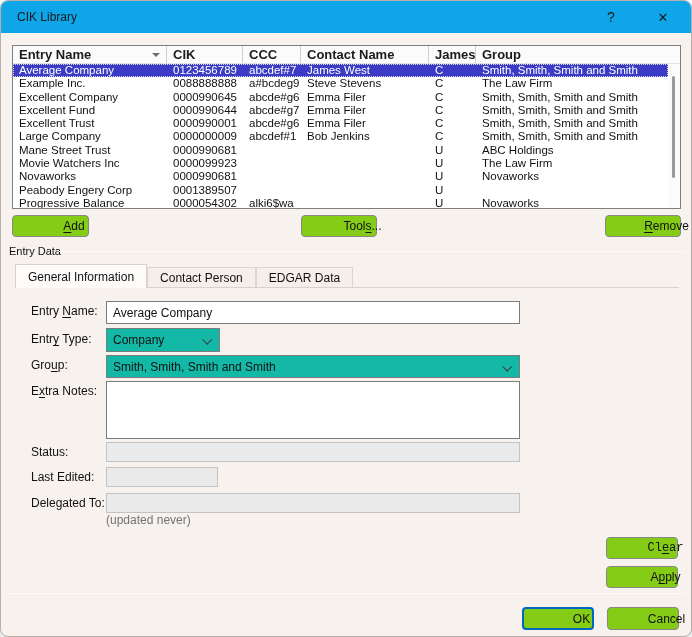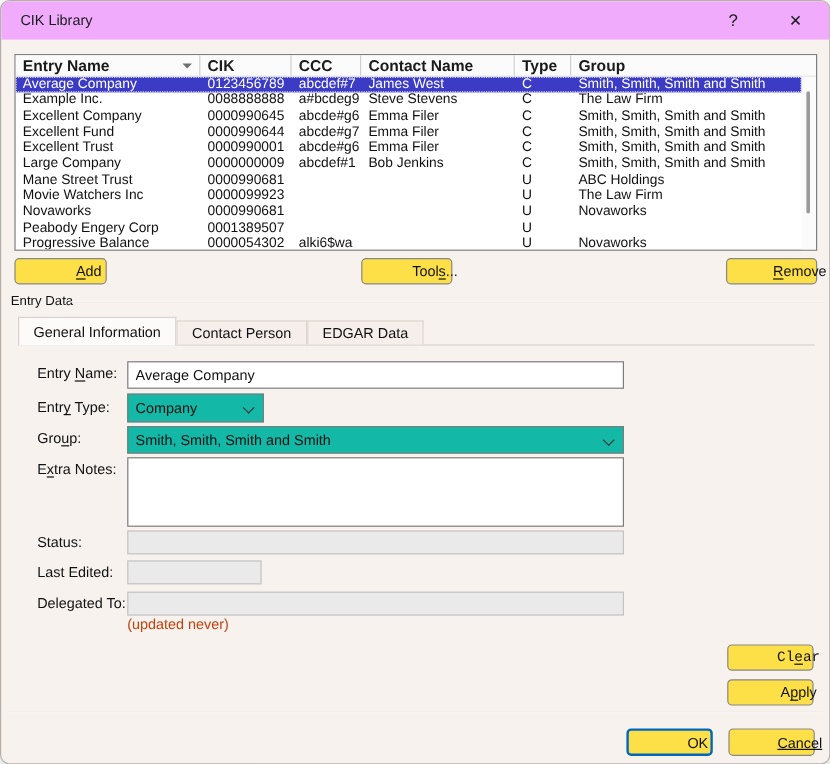--- a/index.html
+++ b/index.html
@@ -4,21 +4,21 @@
 <style>
   * { margin:0; padding:0; box-sizing:border-box; }
   html,body { background:#ffffff; font-family:"Liberation Sans", sans-serif; }
   .window{
     position:relative; width:692px; height:637px;
     background:#f8f2ee; border:1px solid #b7b0aa; border-radius:8px;
     overflow:hidden; box-shadow:0 4px 14px rgba(0,0,0,.18);
     font-size:12px; color:#111;
   }
   
-  .titlebar{ position:absolute; left:0; top:0; right:0; height:32px; background:#f0abfc; }
+  .titlebar{ position:absolute; left:0; top:0; right:0; height:32px; background:#0ea5e9; }
   .title{ position:absolute; left:16px; top:9px; font-size:12px; color:#1a1a1a; }
   .cap-btn{ position:absolute; top:0; width:40px; height:32px; display:flex; align-items:center; justify-content:center; font-size:14px; color:#1b1b1b; cursor:default; }
   .cap-help{ right:60px; }
   .cap-close{ right:8px; font-size:13px; }
   
   .listview{
     position:absolute; left:11px; top:44px; width:669px; height:164px;
     background:#ffffff; border:1px solid #7f7f7f; overflow:hidden;
   }
   .lheader{ display:flex; height:18px; background:#fbfbfb; border-bottom:1px solid #e3e3e3; }
@@ -35,34 +35,34 @@
   }
   .lrows{ position:absolute; left:0; top:18px; right:12px; bottom:0; overflow:hidden; }
   .lrow{ display:flex; height:13.3px; line-height:13.3px; white-space:nowrap; }
   .lcell{ padding-left:6px; overflow:hidden; font-size:11.5px; }
   .c0{ width:154px; } .c1{ width:76px; } .c2{ width:58px; } .c3{ width:128px; } .c4{ width:47px; } .c5{ flex:1; }
   .lrow.selected{ background:#3b3bc5; color:#ffffff; outline:1px dotted #d8d8f2; outline-offset:-1px; }
   .vscroll{ position:absolute; right:0; top:18px; width:12px; bottom:0; background:#fbfbfb; }
   .vthumb{ position:absolute; left:4px; top:12px; width:3px; height:102px; background:#9a9a9a; border-radius:2px; }
   
   .btn{
-    position:absolute; height:22px; background:#fde047;
+    position:absolute; height:22px; background:#84cc16;
     border:1px solid #878787; border-radius:4px;
     font-size:12px; color:#111; display:flex; align-items:center; justify-content:center;
     cursor:default;
     padding-left:47px;
   }
   .btn u{ text-decoration:underline; text-underline-offset:2px; }
   .btn-add{ left:11px; top:214px; width:77px; }
   .btn-tools{ left:300px; top:214px; width:76px; }
   .btn-remove{ left:604px; top:214px; width:76px; }
   .btn-clear{ left:605px; top:536px; width:72px;font-family:Liberation Mono, monospace; }
   .btn-apply{ left:605px; top:565px; width:72px; }
   .btn-ok{ left:521px; top:606px; width:72px; height:23px; border:2px solid #0067c0; }
-  .btn-cancel{ left:606px; top:606px; width:72px; height:23px;text-decoration:underline; }
+  .btn-cancel{ left:606px; top:606px; width:72px; height:23px; }
   
   .groupbox-label{ position:absolute; left:8px; top:244px; font-size:11px; }
   .groupbox-line{ position:absolute; left:58px; top:250px; right:4px; height:1px; background:#d9d1cb; border-bottom:1px solid #fdfbfa; }
   .bottom-divider{ position:absolute; left:5px; top:592px; right:5px; height:1px; background:#dad3cd; border-bottom:1px solid #fdfbfa; }
   
   .tabs{ position:absolute; left:14px; top:263px; right:12px; height:24px; display:flex; align-items:flex-end; border-bottom:1px solid #d9d2cc; }
   .tab{ padding:0 12px; display:flex; align-items:center; white-space:nowrap; cursor:default; }
   .tab.active{
     height:24px; background:#fcfbfa; border:1px solid #d9d2cc; border-bottom:none;
     margin-bottom:-1px; position:relative; z-index:2;
@@ -84,21 +84,21 @@
   .chevron{
     position:absolute; right:9px; top:8px; width:7px; height:7px;
     border-right:1.4px solid #3c3c3c; border-bottom:1.4px solid #3c3c3c;
     transform:rotate(45deg) translateY(-1px);
   }
   textarea.notes{
     position:absolute; left:105px; top:380px; width:414px; height:58px; resize:none;
     background:#ffffff; border:1px solid #7c7c7c; font-family:"Liberation Sans",sans-serif;
     font-size:12px; padding:3px 6px;
   }
-  .updated-note{ position:absolute; left:105px; top:512px; font-size:12px; color:#c2410c; }
+  .updated-note{ position:absolute; left:105px; top:512px; font-size:12px; color:#737373; }
 </style>
 </head>
 <body>
 
 <div class="window">
 
   <div class="titlebar">
     <div class="title">CIK Library</div>
     <div class="cap-btn cap-help">
       <span>?</span>
@@ -117,21 +117,21 @@
       <div class="hcell c1">
           <span>CIK</span>
         </div>
       <div class="hcell c2">
           <span>CCC</span>
         </div>
       <div class="hcell c3">
           <span>Contact Name</span>
         </div>
       <div class="hcell c4">
-          <span>Type</span>
+          <span>James</span>
         </div>
       <div class="hcell c5">
           <span>Group</span>
         </div>
     </div>
     <div class="lrows">
         <div class="lrow selected">
           <div class="lcell c0">Average Company</div>
           <div class="lcell c1">0123456789</div>
           <div class="lcell c2">abcdef#7</div>

